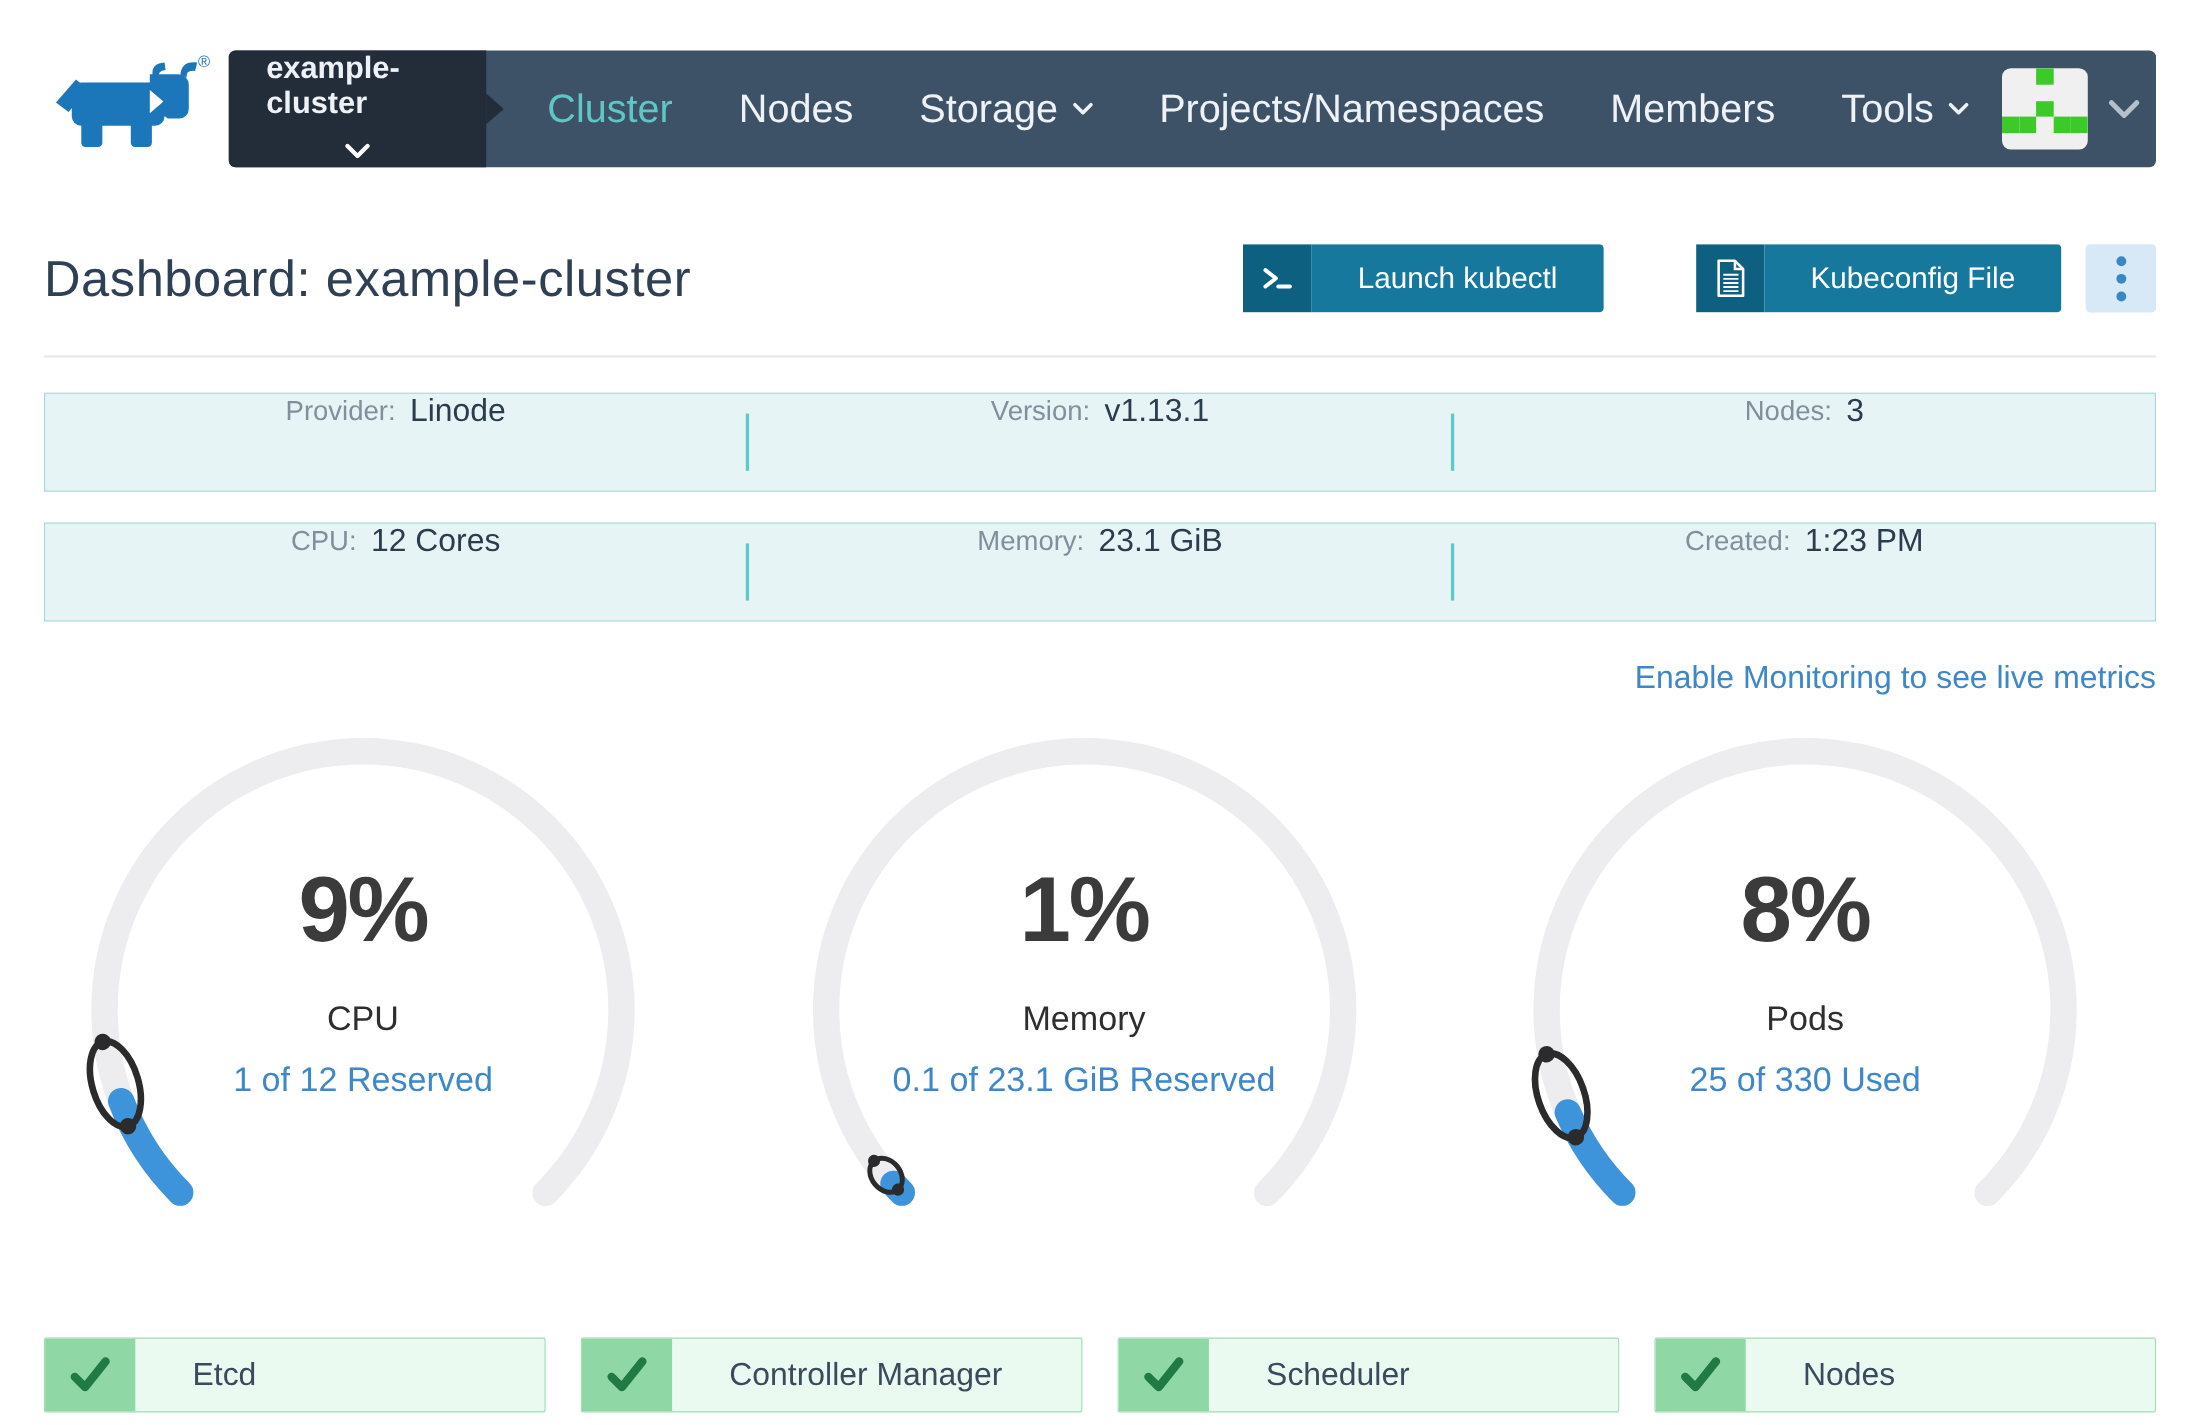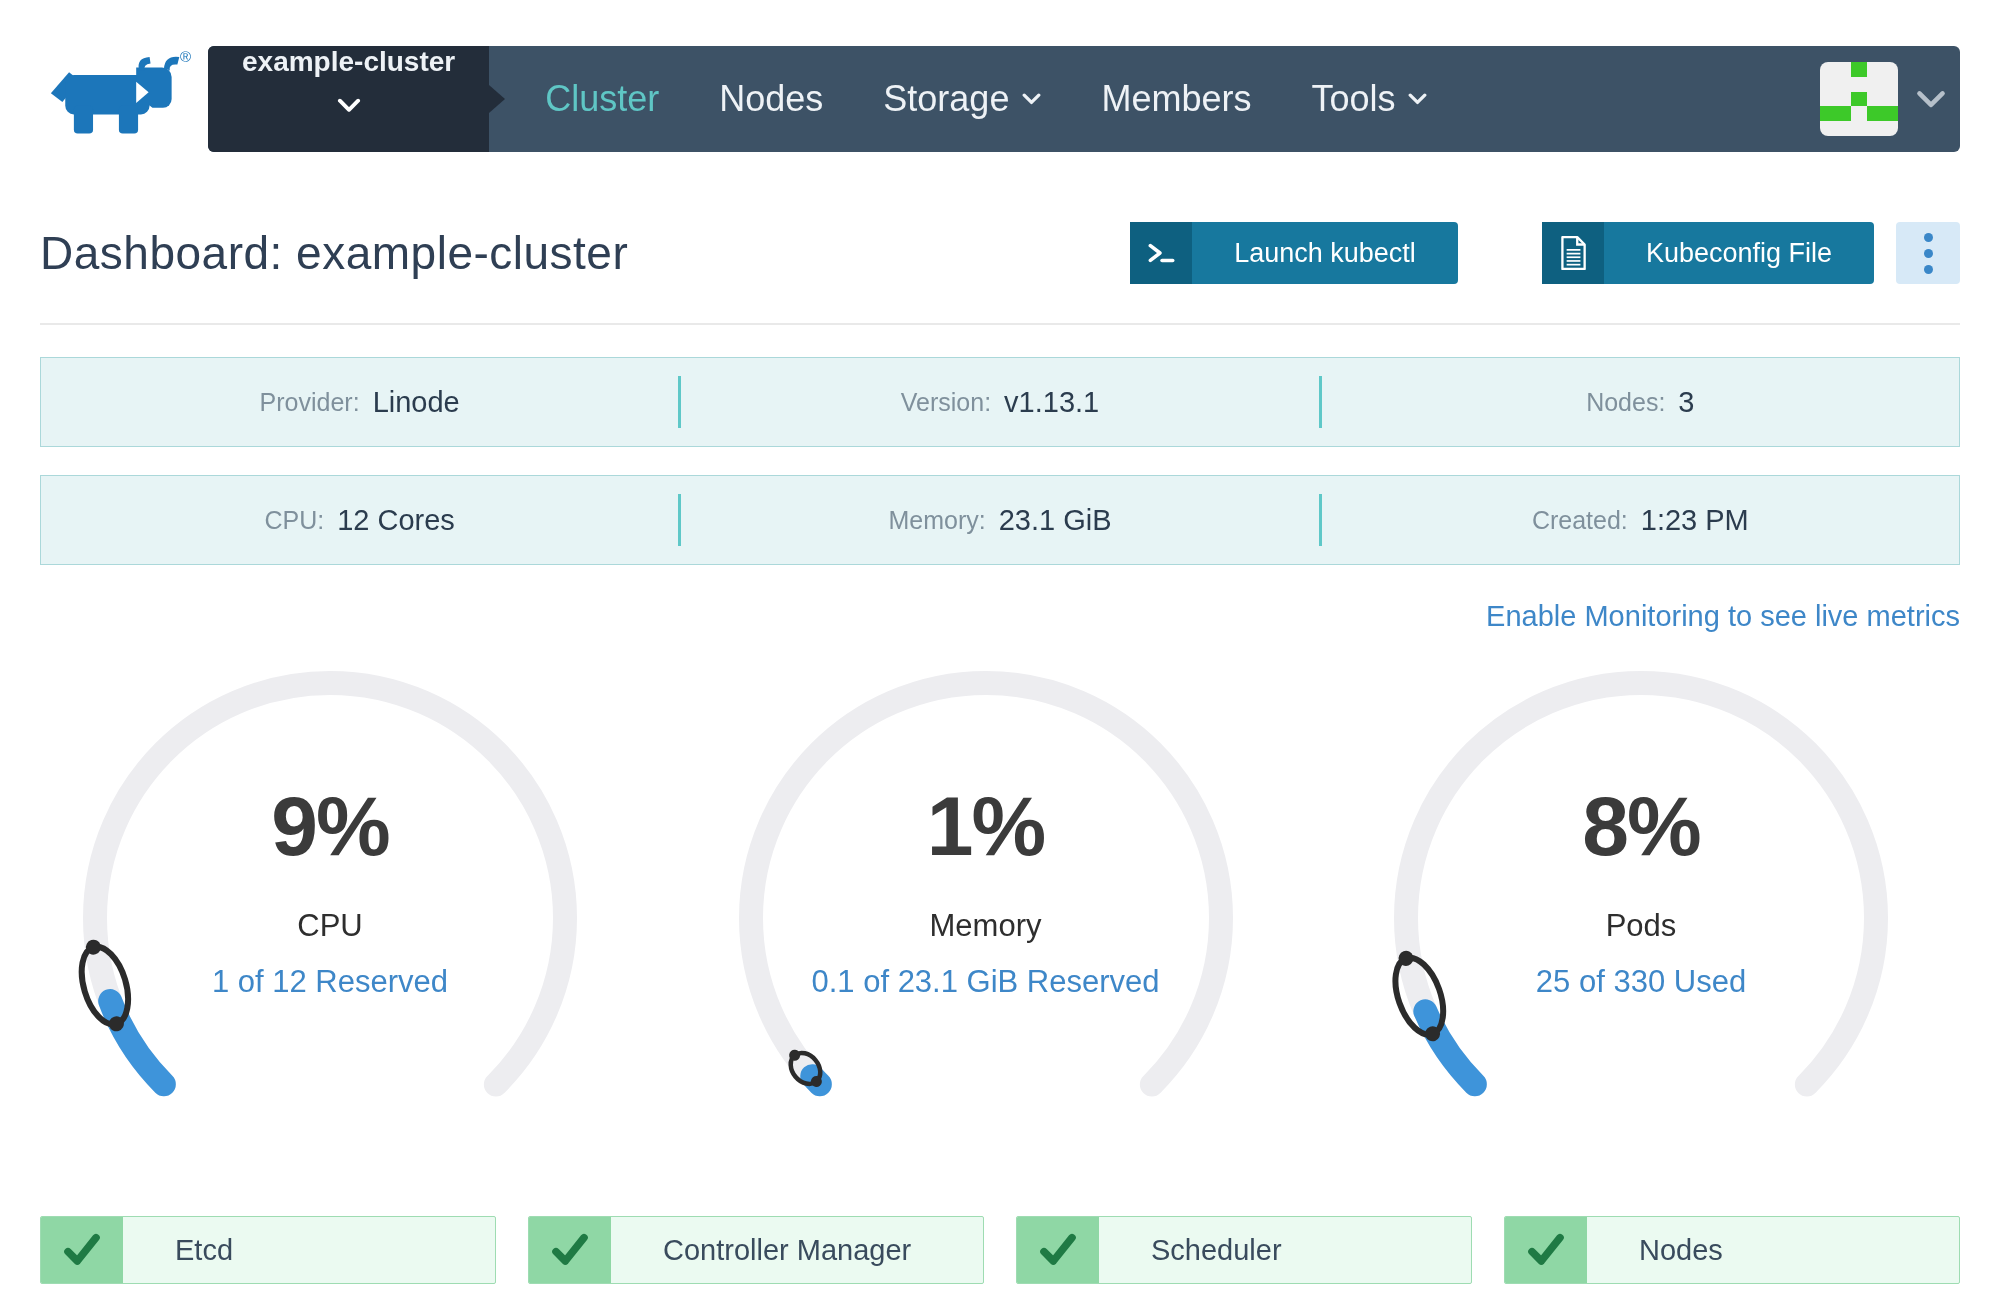--- a/index.html
+++ b/index.html
@@ -31,21 +31,21 @@
   .btn{display:flex;height:62px;border-radius:4px;overflow:hidden;cursor:pointer;flex:0 0 auto;padding-left:36px;}
   .btn .icon{width:62px;background:var(--primary-button-icon-bg);display:flex;align-items:center;justify-content:center;}
   .btn .lbl{background:var(--primary-button);color:#fff;font-size:27px;display:flex;align-items:center;padding:0 42px;white-space:nowrap;}
   .btn + .btn{margin-left:48px;}
   .dots-btn{margin-left:22px;width:64px;height:62px;background:#d7e9f7;border-radius:4px;
     display:flex;flex-direction:column;align-items:center;justify-content:center;gap:7px;cursor:pointer;flex:0 0 auto;}
   .dots-btn i{width:9px;height:9px;border-radius:50%;background:#3a87c8;}
   .rule{position:absolute;left:40px;right:40px;top:323px;height:2px;background:#e9e9e9;}
   
   .info-bar{position:absolute;left:40px;right:40px;height:90px;background:var(--info-bg);
-    border:1px solid var(--info-border);display:flex;align-items:center;box-sizing:border-box;}
+    border:1px solid var(--info-border);display:flex;align-items:flex-start;box-sizing:border-box;}
   #info-0{top:357px}
   #info-1{top:475px}
   .info-cell{flex:1;display:flex;align-items:center;justify-content:center;gap:13px;}
   .info-label{font-size:25px;color:#7f909c;}
   .info-value{font-size:29px;color:#2b3c4e;}
   .info-divider{width:3px;background:var(--info-divider);align-self:center;height:52px;flex:0 0 auto;}
   
   .monitor-link{position:absolute;right:40px;top:600px;font-size:29px;color:var(--link-blue);cursor:pointer;text-decoration:none;}
   
   .gauges{position:absolute;left:78px;top:666px;width:1815px;display:flex;justify-content:space-between;}
@@ -98,20 +98,23 @@
         <div class="nav-item">
           <span>Nodes</span>
         </div>
         <div class="nav-item">
           <span>Storage</span>
           <span style="display: flex;">
             <svg width="19" height="12" viewBox="0 0 22 14" fill="none">
               <polyline points="2.5,2.5 11,11 19.5,2.5" stroke="currentColor" stroke-width="3.8" stroke-linecap="round" stroke-linejoin="round"></polyline>
             </svg>
           </span>
+        </div>
+        <div class="nav-item">
+          <span>Projects/Namespaces</span>
         </div>
         <div class="nav-item">
           <span>Members</span>
         </div>
         <div class="nav-item">
           <span>Tools</span>
           <span style="display: flex;">
             <svg width="19" height="12" viewBox="0 0 22 14" fill="none">
               <polyline points="2.5,2.5 11,11 19.5,2.5" stroke="currentColor" stroke-width="3.8" stroke-linecap="round" stroke-linejoin="round"></polyline>
             </svg>

